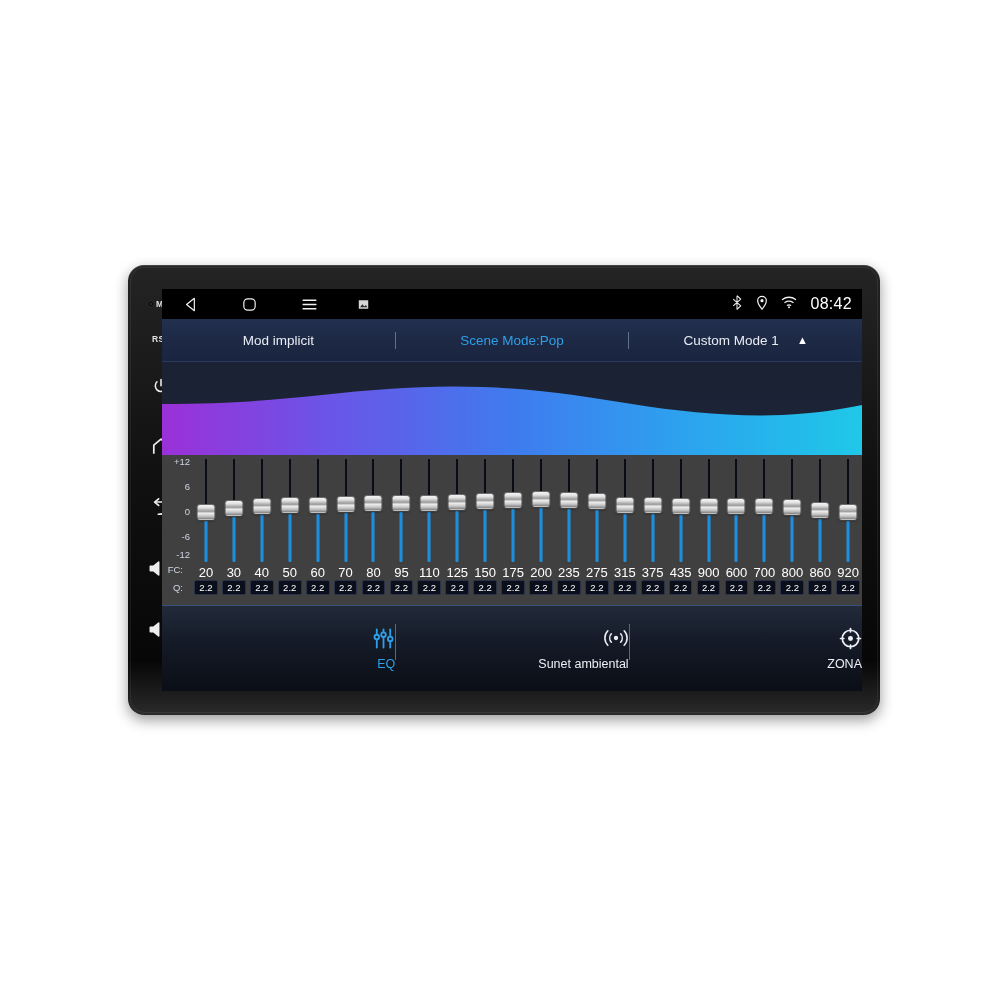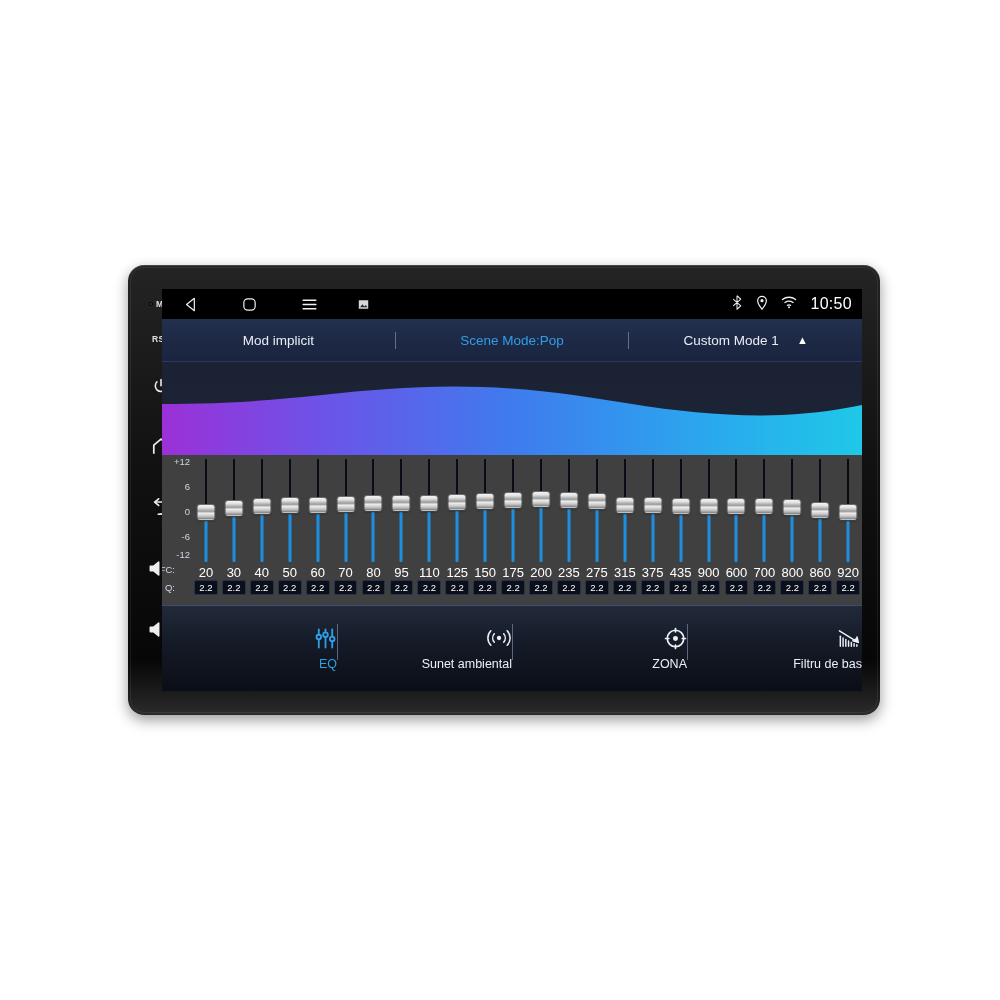--- a/index.html
+++ b/index.html
@@ -142,21 +142,21 @@
   }
   .q-box{
     font-size:9.5px; color:#ffffff;
     background:#0a0f1b;
     border:1px solid #2b3purple;
     border:1px solid #28324a;
     border-radius:2px;
     width: 85%; text-align:center; line-height:13px; height:15px;
   }
   #fc-label, #q-label{
-    position:absolute; right:17px; font-size:9.5px; color:#ced6e4;
+    position:absolute; right:9px; font-size:9.5px; color:#ced6e4;
   }
   #fc-label{ bottom:30px; }
   #q-label{ bottom:12px; }
 
   
   #tabs{
     width:100%; height:86px;
     background: linear-gradient(180deg,#222a3a 0%, #151b28 40%, #0a0e16 100%);
     border-top:1px solid #39507a;
     display:flex; align-items:stretch;
@@ -261,21 +261,21 @@
           </svg>
         </span>
         <span>
           <svg width="16" height="14" viewBox="0 0 18 15" fill="none" stroke="#f2f2f2" stroke-width="1.5" stroke-linecap="round">
             <path d="M1.6 4.6 A12.4 12.4 0 0 1 16.4 4.6"></path>
             <path d="M4.4 8 A8.4 8.4 0 0 1 13.6 8"></path>
             <path d="M7.2 11.2 A4 4 0 0 1 10.8 11.2"></path>
             <circle cx="9" cy="13.4" r="1.1" fill="#f2f2f2" stroke="none"></circle>
           </svg>
         </span>
-        <span id="clock">10:50</span>
+        <span id="clock">08:42</span>
       </div>
     </div>
 
     <div id="mode-bar">
       <div class="mode-cell">
         <span>Mod implicit</span>
       </div>
       <div class="mode-sep"></div>
       <div class="mode-cell accent">
         <span>Scene Mode:Pop</span>
@@ -567,32 +567,16 @@
               <circle cx="12" cy="12" r="8.6"></circle>
               <circle cx="12" cy="12" r="2.6" fill="currentColor" stroke="none"></circle>
               <path d="M12 1.6 V5"></path>
               <path d="M12 19 V22.4"></path>
               <path d="M1.6 12 H5"></path>
               <path d="M19 12 H22.4"></path>
             </svg>
           </span>
           <span>ZONA</span>
         </div>
-        <div class="tab">
-          <span class="tab-ico">
-            <svg width="25" height="22" viewBox="0 0 26 24" fill="none" stroke="currentColor" stroke-width="1.6" stroke-linecap="round">
-              <path d="M2 4.2 L22 16.4"></path>
-              <path d="M16.6 15.1 L22.6 16.8 L21.2 10.8" fill="currentColor" stroke="currentColor" stroke-linejoin="round"></path>
-              <path d="M3 10 V21"></path>
-              <path d="M6 12 V21"></path>
-              <path d="M9 13.6 V21"></path>
-              <path d="M12 15.2 V21"></path>
-              <path d="M15 16.8 V21"></path>
-              <path d="M18 18.2 V21"></path>
-              <path d="M21 19.4 V21"></path>
-            </svg>
-          </span>
-          <span>Filtru de bas</span>
-        </div>
       </div>
 
   </div>
 </div>
 
 </body></html>

